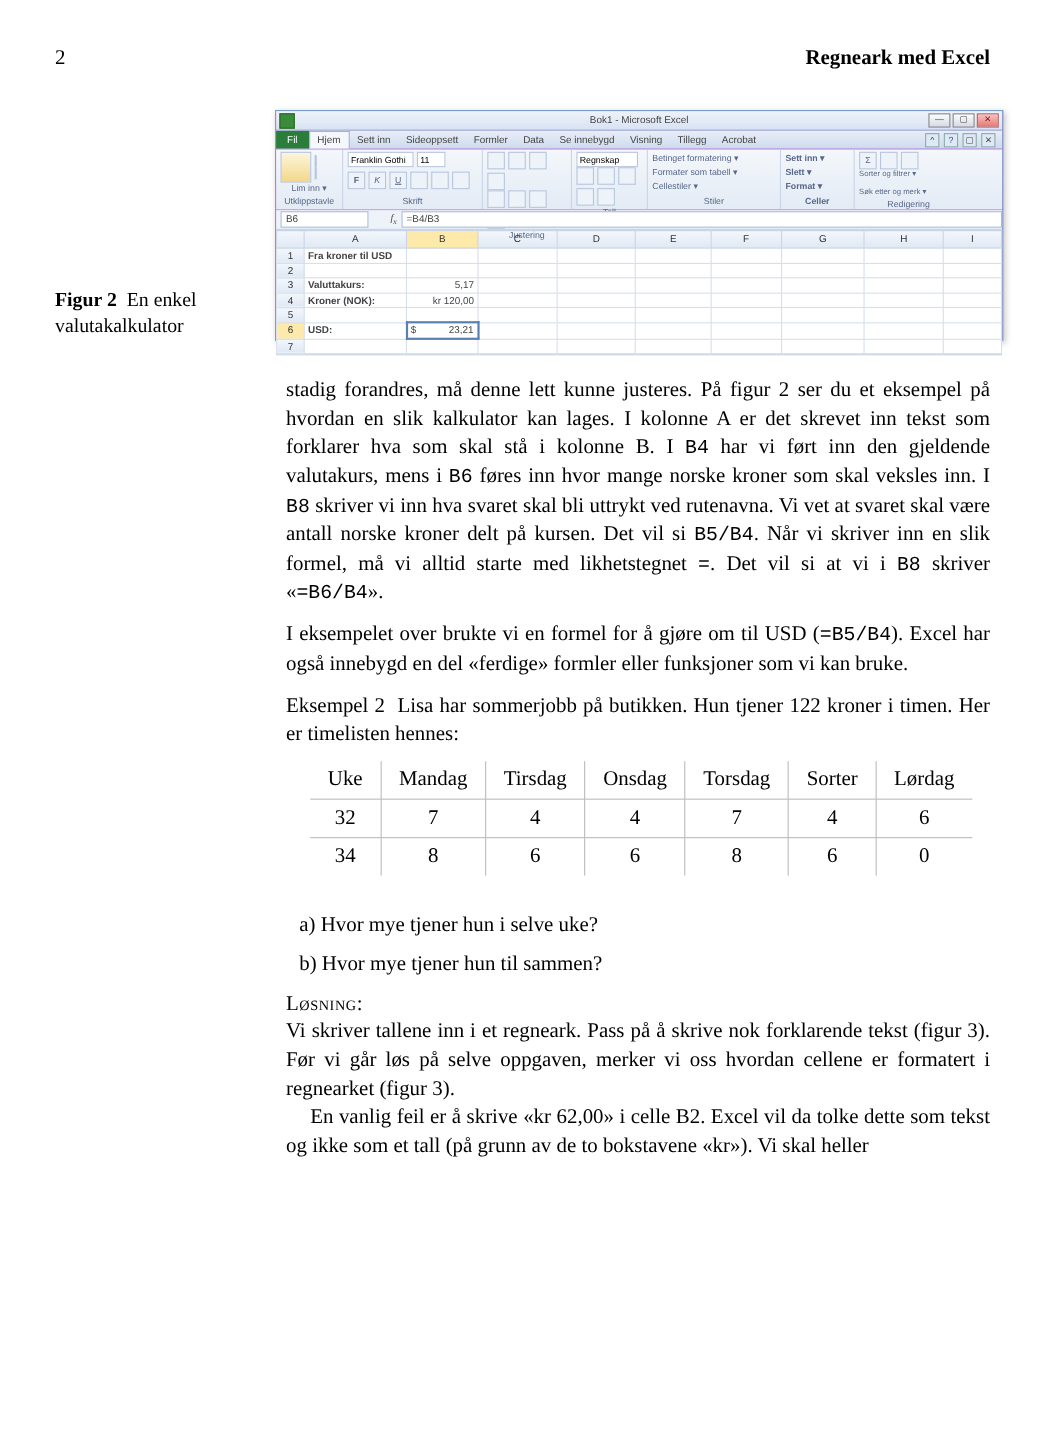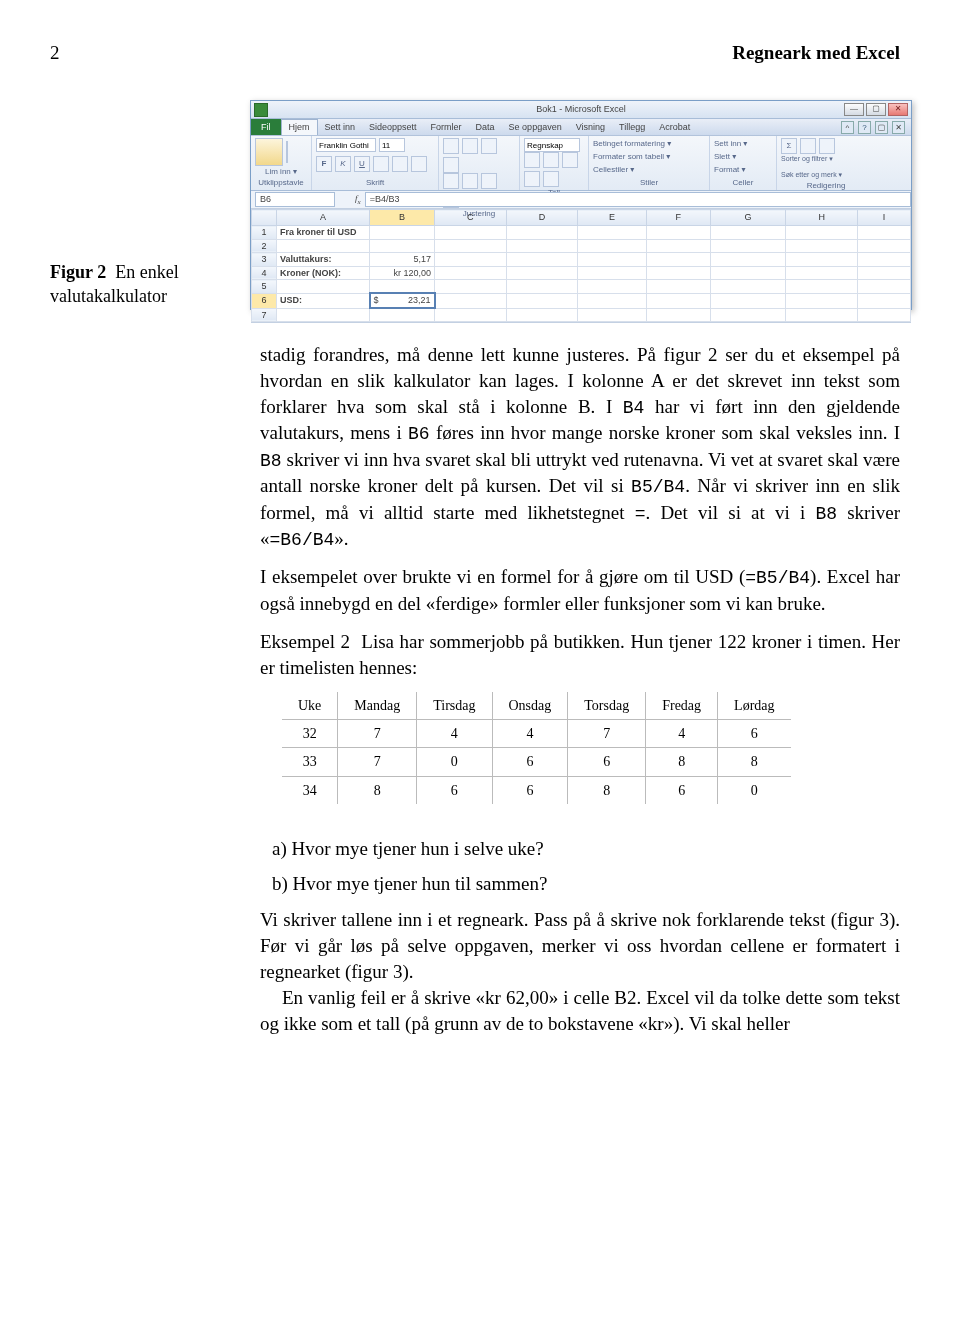--- a/index.html
+++ b/index.html
@@ -155,21 +155,21 @@
     line-height: 1.36;
   }
   .body-text p { margin: 0 0 12px 0; text-align: justify; }
   .body-text .mono { font-family: 'Courier New', monospace; font-size: 18px; }
   .body-text .eks { margin-top: 10px; }
   .body-text .eks .b { font-weight: normal; }
 
   table.data {
     border-collapse: collapse;
     margin: 10px 0 0 22px;
-    font-size: 14px;
+    font-size: 19px;
   }
   table.data th, table.data td {
     border: 1px solid #bbb;
     padding: 4px 16px;
     text-align: center;
     font-weight: normal;
   }
   table.data th { border-top: none; }
   table.data th:first-child, table.data td:first-child { border-left:none; }
   table.data th:last-child, table.data td:last-child { border-right:none; }
@@ -199,21 +199,21 @@
       <span class="winbtn close">✕</span>
     </div>
   </div>
   <div class="excel-tabs">
     <span class="file-tab">Fil</span>
     <span class="tab active">Hjem</span>
     <span class="tab">Sett inn</span>
     <span class="tab">Sideoppsett</span>
     <span class="tab">Formler</span>
     <span class="tab">Data</span>
-    <span class="tab">Se oppgaven</span>
+    <span class="tab">Se innebygd</span>
     <span class="tab">Visning</span>
     <span class="tab">Tillegg</span>
     <span class="tab">Acrobat</span>
     <div class="help">
       <span>^</span>
       <span style="color:#357;">?</span>
       <span>▢</span>
       <span>✕</span>
     </div>
   </div>
@@ -268,21 +268,21 @@
           <span class="ico"></span>
         </div>
       <div class="label">Tall</div>
     </div>
     <div class="ribbon-group" style="width:112px;">
       <div>Betinget formatering ▾</div>
       <div>Formater som tabell ▾</div>
       <div>Cellestiler ▾</div>
       <div class="label">Stiler</div>
     </div>
-    <div class="ribbon-group" style="width:58px;">
+    <div class="ribbon-group" style="width:58px;font-weight:bold;">
       <div>Sett inn ▾</div>
       <div>Slett ▾</div>
       <div>Format ▾</div>
       <div class="label">Celler</div>
     </div>
     <div class="ribbon-group" style="width:90px; border-right:none;">
       <div class="ctrls">
           <span class="ico" style="text-align:center;line-height:14px;">Σ</span>
           <span class="ico"></span>
           <span class="ico"></span>
@@ -425,55 +425,47 @@
   </p>
 
   <table class="data">
     <tbody>
         <tr>
       <th>Uke</th>
       <th>Mandag</th>
       <th>Tirsdag</th>
       <th>Onsdag</th>
       <th>Torsdag</th>
-      <th>Fredag</th>
+      <th>Sorter</th>
       <th>Lørdag</th>
     </tr>
     <tr>
       <td>32</td>
           <td>7</td>
           <td>4</td>
           <td>4</td>
           <td>7</td>
           <td>4</td>
           <td>6</td>
     </tr>
     <tr>
-      <td>33</td>
-          <td>7</td>
-          <td>0</td>
-          <td>6</td>
-          <td>6</td>
-          <td>8</td>
-          <td>8</td>
-    </tr>
-    <tr>
       <td>34</td>
           <td>8</td>
           <td>6</td>
           <td>6</td>
           <td>8</td>
           <td>6</td>
           <td>0</td>
     </tr>
   </tbody>
     </table>
 
   <div class="questions">
     <div>a)  Hvor mye tjener hun i selve uke?</div>
     <div>b)  Hvor mye tjener hun til sammen?</div>
   </div>
 
   <div class="losning">
+    <div class="hd">Løsning:</div>
     <p>Vi skriver tallene inn i et regneark. Pass på å skrive nok forklarende tekst (figur 3). Før vi går løs på selve oppgaven, merker vi oss hvordan cellene er formatert i regnearket (figur 3).</p>
     <p class="indent">En vanlig feil er å skrive «kr 62,00» i celle B2. Excel vil da tolke dette som tekst og ikke som et tall (på grunn av de to bokstavene «kr»). Vi skal heller</p>
   </div>
 </div>
 
 </body></html>

